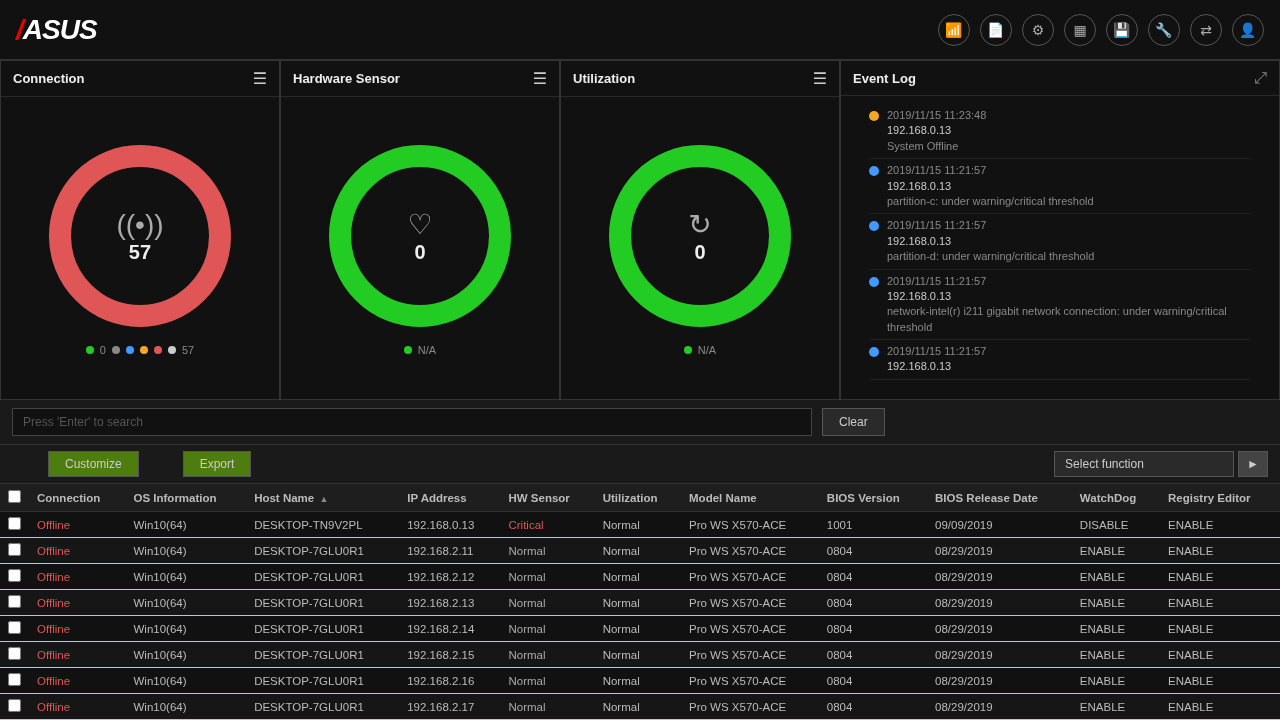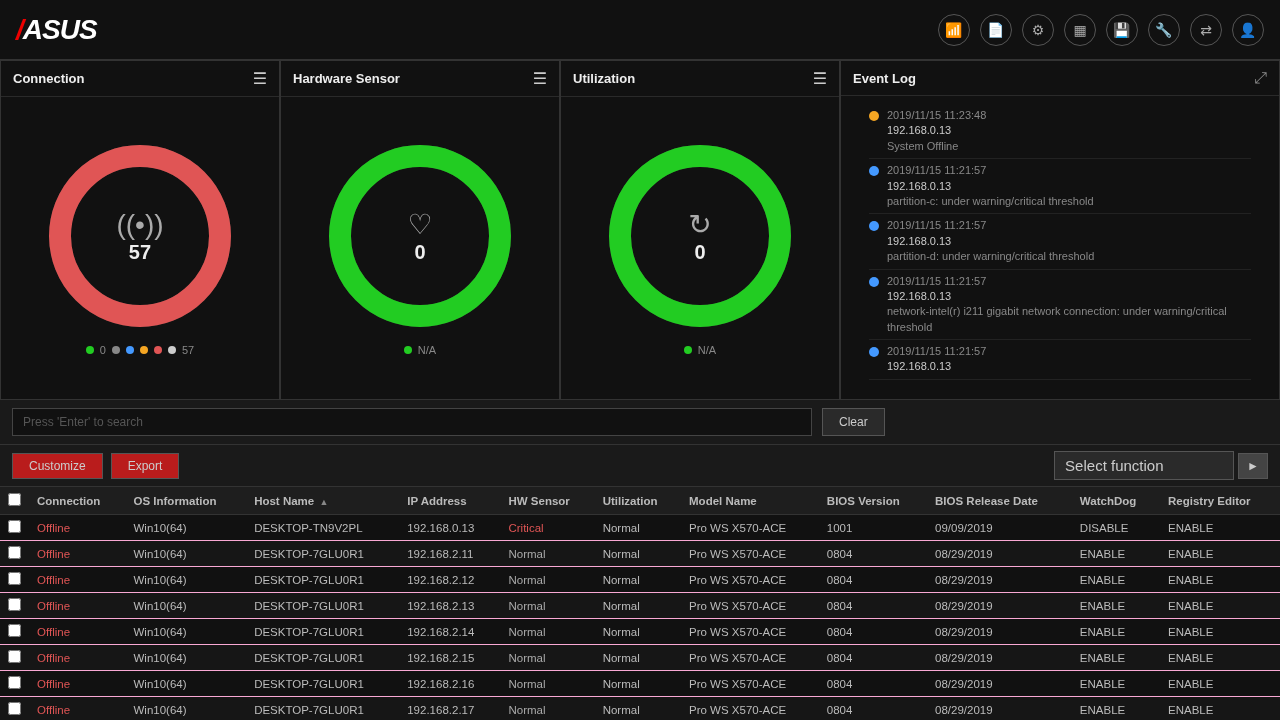--- a/index.html
+++ b/index.html
@@ -205,34 +205,35 @@
     .action-row {
       display: flex;
       align-items: center;
       justify-content: space-between;
       padding: 6px 12px;
       background: #1a1a1a;
       border-bottom: 1px solid #333;
     }
     .action-left { display: flex; gap: 8px; }
     .action-btn {
-      background: #b91c1c;
+      background: #4d7c0f;
       border: 1px solid #555;
       color: #ccc;
       padding: 5px 16px;
       cursor: pointer;
       font-size: 12px;
+      margin-left: 36px;
     }
     .action-right { display: flex; align-items: center; gap: 4px; }
     .select-function {
       background: #2a2a2a;
       border: 1px solid #555;
       color: #ccc;
       padding: 5px 10px;
-      font-size: 15px;
+      font-size: 12px;
       appearance: none;
       cursor: pointer;
       width: 180px;
     }
     .select-arrow {
       background: #444;
       border: 1px solid #555;
       color: #ccc;
       padding: 5px 8px;
       cursor: pointer;

